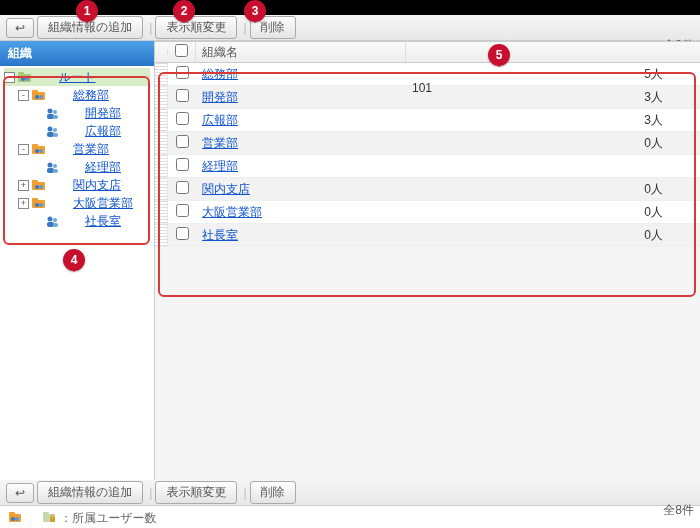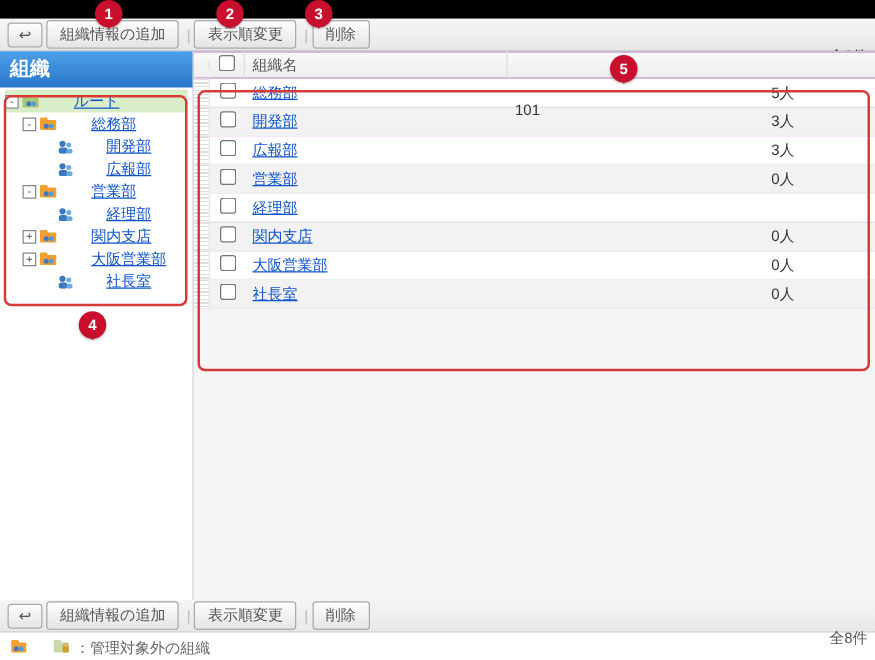--- a/index.html
+++ b/index.html
@@ -9,52 +9,52 @@
   
   .toolbar { background: linear-gradient(#f5f5f5, #e8e8e8); height: 26px; display: flex; align-items: center; padding: 0 6px; border-bottom: 1px solid #ccc; }
   .btn { background: linear-gradient(#fefefe, #e4e4e4); border: 1px solid #aaa; border-radius: 3px; padding: 2px 10px; font-size: 12px; margin-right: 3px; color: #555; cursor: pointer; }
   .btn.back { padding: 2px 8px; }
   .sep { color: #bbb; margin: 0 3px; }
   .count { margin-left: auto; font-size: 12px; color: #555; margin-top: 36px; }
   
   .content { display: flex; height: 439px; }
   
   .sidebar { width: 155px; background: #fff; border-right: 1px solid #ccc; display: flex; flex-direction: column; }
-  .sidebar-header { background: linear-gradient(#4da0e8, #2876c9); color: #fff; padding: 4px 8px; font-size: 16px; font-weight: bold; }
+  .sidebar-header { background: linear-gradient(#4da0e8, #2876c9); color: #fff; padding: 4px 8px; font-size: 12px; font-weight: bold; }
   .tree { padding: 2px 4px 2px 4px; flex: 1; }
   .tree-row { display: flex; align-items: center; height: 18px; font-size: 12px; white-space: nowrap; }
   .tree-row.root { background: #d9edc8; }
   .toggle { width: 11px; height: 11px; border: 1px solid #888; display: inline-flex; align-items: center; justify-content: center; font-size: 9px; line-height: 1; margin-right: 2px; color: #555; background: #fff; cursor: pointer; }
   .toggle.empty { border: none; background: transparent; }
   .folder-icon { display: inline-flex; align-items: center; margin-right: 2px; }
   .tree-link { color: #1155cc; text-decoration: underline; cursor: pointer; margin-left: 24px; }
   .indent1 { padding-left: 14px; }
   .indent2 { padding-left: 28px; }
   
   .main { flex: 1; background: #f5f5f5; display: flex; flex-direction: column; }
-  .grid { background: #d946ef; margin: 0; }
+  .grid { background: #6d28d9; margin: 0; }
   .grid-header { display: flex; background: linear-gradient(#f9f9f9, #eee); border-bottom: 1px solid #ccc; height: 22px; align-items: center; border-top: 1px solid #ccc; }
   .grid-col { border-right: 1px solid #ddd; padding: 3px 6px; font-size: 12px; color: #555; }
   .col-drag { width: 12px; }
   .col-check { width: 28px; text-align: center; }
   .col-name { width: 210px; }
   .col-contact { width: 205px; }
   .col-users { flex: 1; text-align: left; border-right: none; }
   
   .grid-body { }
   .grid-row { display: flex; align-items: center; height: 23px; border-bottom: 1px solid #eee; font-size: 12px; }
   .grid-row:nth-child(odd) { background: #fff; }
   .grid-row:nth-child(even) { background: #f2f2f2; }
   .grid-cell { padding: 2px 6px; }
   .cell-drag { width: 12px; color: #aaa; background: repeating-linear-gradient(#ddd 0, #ddd 1px, #fff 1px, #fff 3px); align-self: stretch; border-right: 1px solid #e5e5e5; }
   .cell-check { width: 28px; text-align: center; }
   .cell-name { width: 210px; }
   .cell-name a { color: #1155cc; text-decoration: underline; cursor: pointer; }
   .cell-contact { width: 205px; margin-top: 28px; }
-  .cell-users { flex: 1; text-align: left; padding-right: 10px; }
+  .cell-users { flex: 1; text-align: center; padding-right: 10px; }
   
   .legend { padding: 4px 8px; font-size: 12px; color: #666; display: flex; align-items: center; gap: 4px; }
   
   .callout { position: absolute; width: 22px; height: 22px; border-radius: 50%; background: #c8102e; color: #fff; display: flex; align-items: center; justify-content: center; font-weight: bold; font-size: 12px; z-index: 100; box-shadow: 0 1px 2px rgba(0,0,0,.3); }
   .callout::after { content: ""; position: absolute; bottom: -5px; left: 50%; transform: translateX(-50%); border: 4px solid transparent; border-top-color: #c8102e; }
   
   .red-box { position: absolute; border: 2px solid #d83a3a; border-radius: 6px; pointer-events: none; z-index: 50; }
   
   input[type=checkbox] { width: 13px; height: 13px; cursor: pointer; }
 </style>
@@ -276,21 +276,21 @@
         <circle cx="5" cy="8" r="2" fill="#3a78c0"></circle>
         <circle cx="9" cy="8" r="2" fill="#5a98d0"></circle>
       </svg></span>
   <span style="width:12px"></span>
   <span><svg width="14" height="12">
         <rect x="1" y="3" width="12" height="8" fill="#c8d8a8" rx="1"></rect>
         <rect x="1" y="1" width="6" height="3" fill="#c8d8a8" rx="1"></rect>
         <rect x="8" y="6" width="5" height="5" fill="#d0a030" rx="1"></rect>
         <rect x="9" y="4" width="3" height="3" fill="none" stroke="#d0a030" rx="1"></rect>
       </svg></span>
-  <span>：管理対象外の組織</span>
+  <span>：所属ユーザー数</span>
 </div>
 
 <div class="callout" style="left:76px; top:0px;">1</div>
 <div class="callout" style="left:173px; top:0px;">2</div>
 <div class="callout" style="left:244px; top:0px;">3</div>
 <div class="callout" style="left:63px; top:249px;">4</div>
 <div class="callout" style="left:488px; top:44px;">5</div>
 
 <div class="red-box" style="left:3px; top:76px; width:147px; height:169px;"></div>
 <div class="red-box" style="left:158px; top:72px; width:538px; height:225px;"></div>

